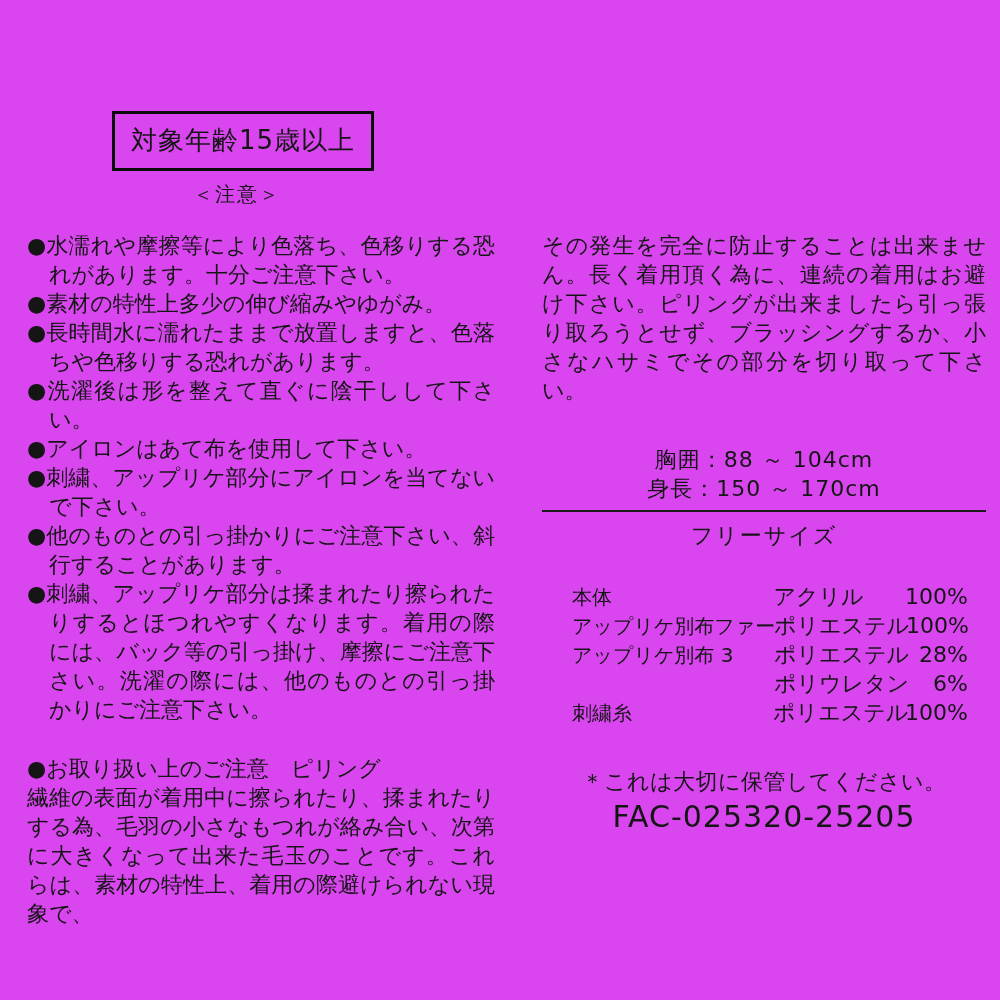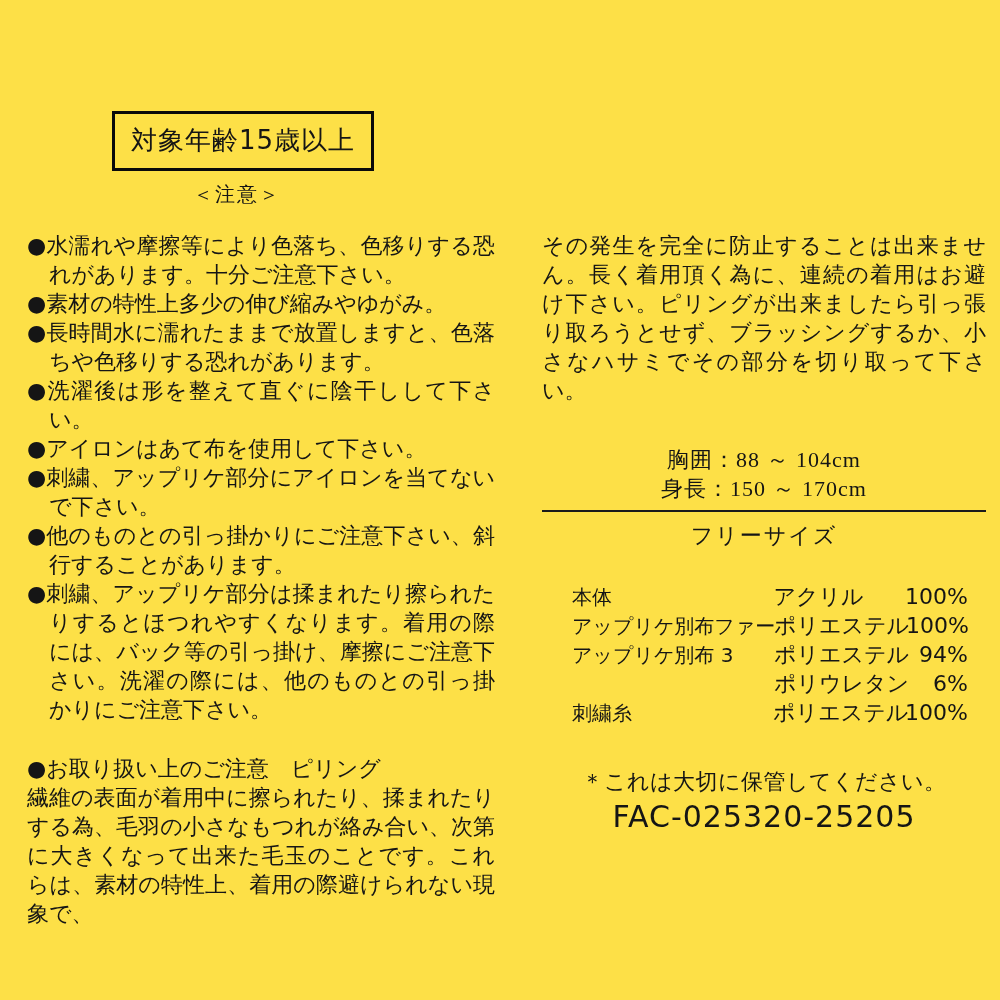--- a/index.html
+++ b/index.html
@@ -1,21 +1,21 @@
 <!DOCTYPE html>
 <html><head>
 <meta charset="utf-8">
 <style>
   * { margin: 0; padding: 0; box-sizing: border-box; }
   html, body { background: #ffffff; }
   .page {
     position: relative;
     width: 1000px;
     height: 1000px;
-    background: #fde047;
+    background: #d946ef;
     color: #151515;
     font-family: "DejaVu Sans", "Liberation Sans", sans-serif;
     overflow: hidden;
   }
   .age-box {
     position: absolute;
     left: 112px;
     top: 111px;
     border: 3px solid #0a0a0a;
     padding: 9px 16px 10px 16px;
@@ -55,21 +55,21 @@
     top: 231px;
     width: 444px;
     font-size: 22px;
     line-height: 29px;
   }
   .pilling-continuation { text-align: justify; }
   .size-block {
     margin-top: 40px;
     text-align: center;
   }
-  .size-line { white-space: nowrap; letter-spacing: 1px; font-family: Liberation Serif, serif; }
+  .size-line { white-space: nowrap; letter-spacing: 1px; }
   .size-divider {
     border: none;
     border-top: 2px solid #1a1a1a;
     margin: 7px 0 0 0;
     width: 100%;
   }
   .free-size { margin-top: 9px; letter-spacing: 2px; }
   .materials {
     margin-top: 32px;
     width: 396px;
@@ -141,21 +141,21 @@
         <span class="material-percent">100%</span>
       </div>
       <div class="material-row">
         <span class="material-part">アップリケ別布ファー</span>
         <span class="material-name">ポリエステル</span>
         <span class="material-percent">100%</span>
       </div>
       <div class="material-row">
         <span class="material-part">アップリケ別布 3</span>
         <span class="material-name">ポリエステル</span>
-        <span class="material-percent">94%</span>
+        <span class="material-percent">28%</span>
       </div>
       <div class="material-row">
         <span class="material-part"></span>
         <span class="material-name">ポリウレタン</span>
         <span class="material-percent">6%</span>
       </div>
       <div class="material-row">
         <span class="material-part">刺繍糸</span>
         <span class="material-name">ポリエステル</span>
         <span class="material-percent">100%</span>

